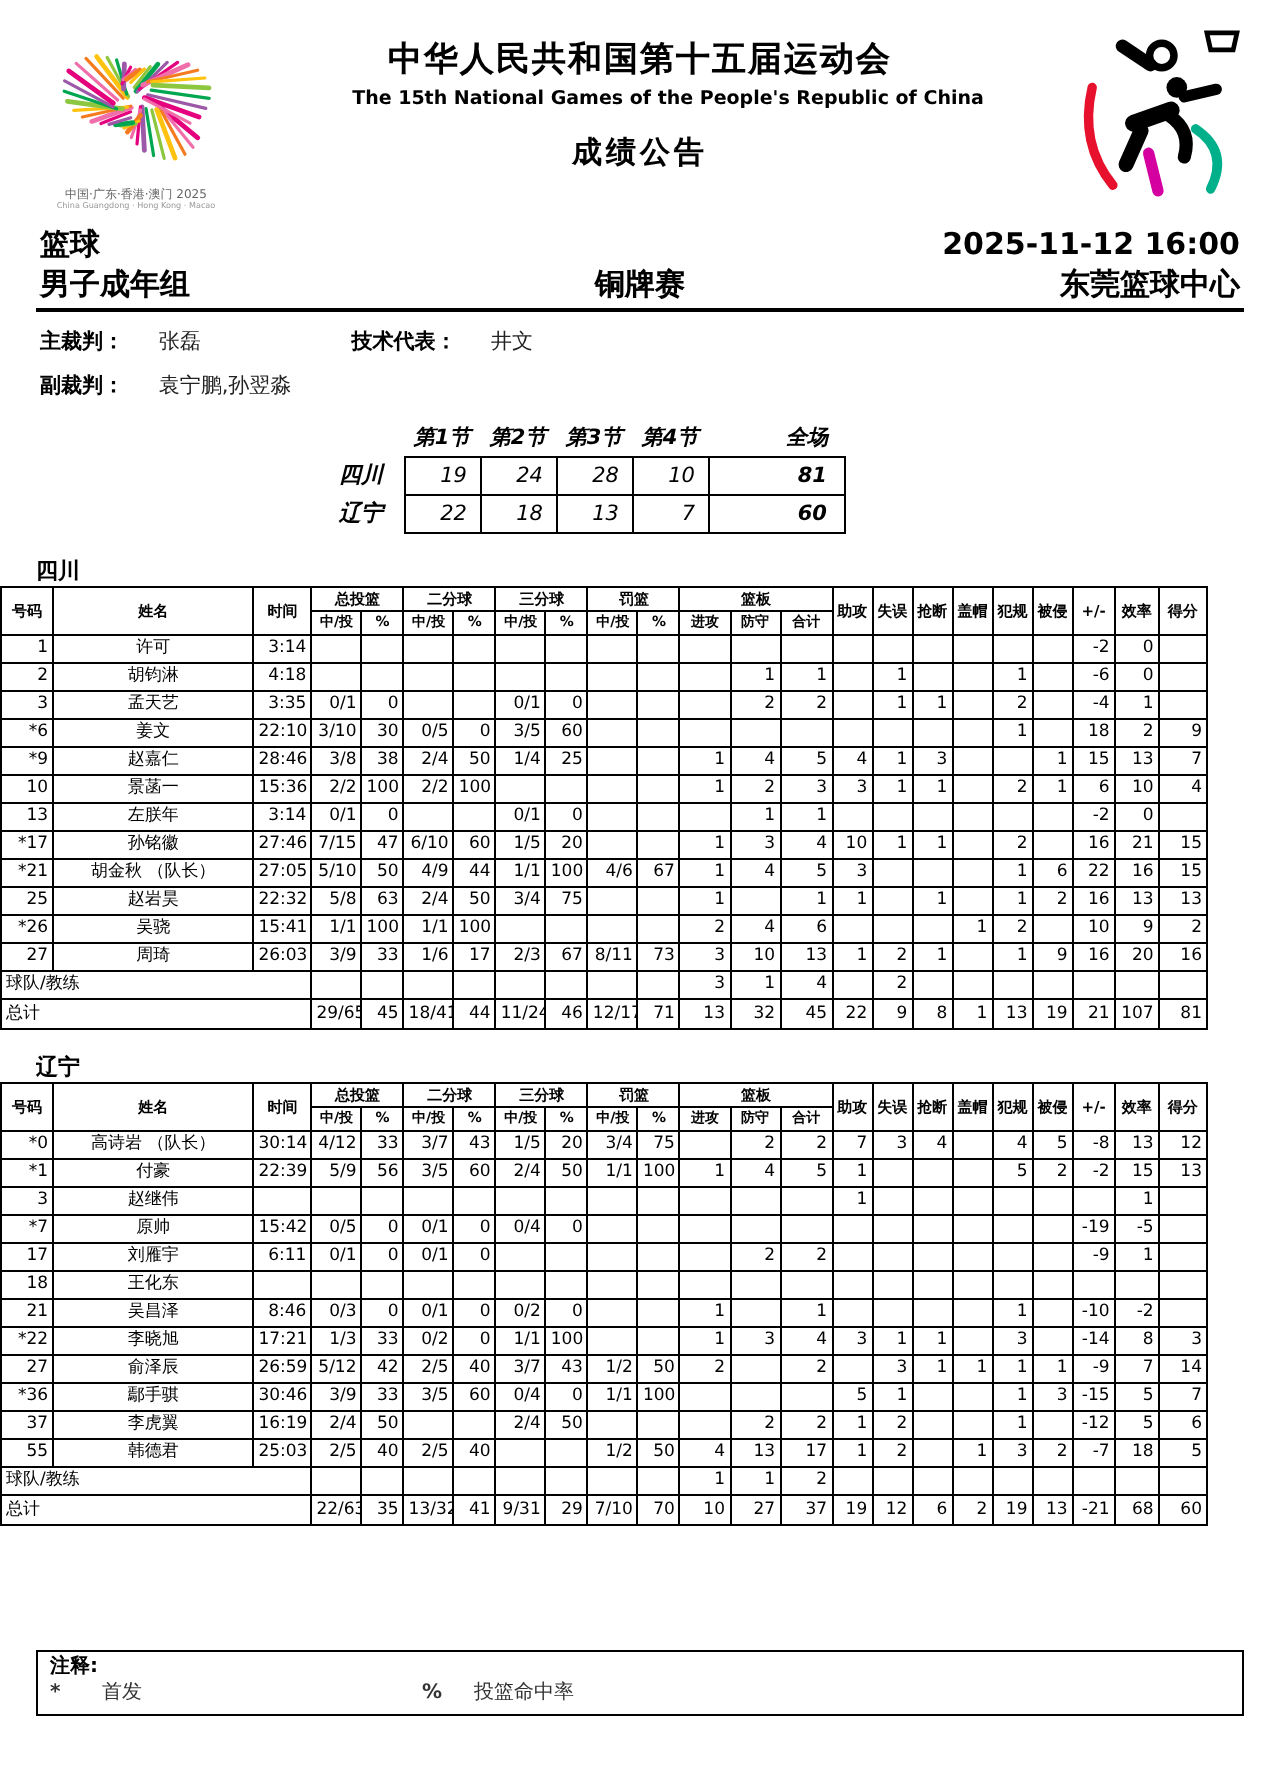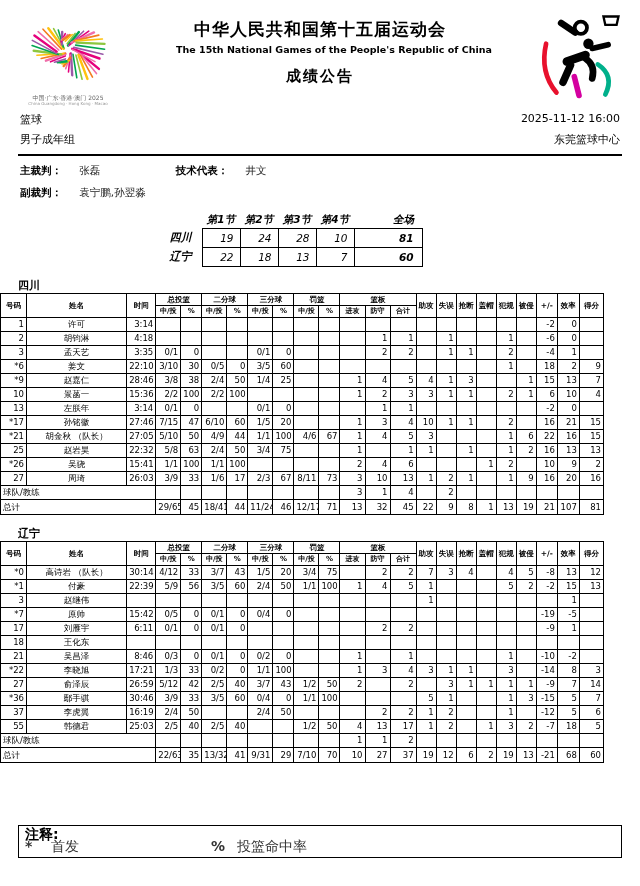--- a/index.html
+++ b/index.html
@@ -11,21 +11,21 @@
   .emblem{position:absolute;left:18px;top:10px;width:100px;text-align:center;}
   .emblem svg{display:block;margin:0 auto;}
   .emblem-cap1{font-size:6px;color:#666;line-height:7px;white-space:nowrap;}
   .emblem-cap2{font-size:4.5px;color:#999;line-height:6px;white-space:nowrap;transform:scale(.9);}
   .pictogram{position:absolute;right:14px;top:8px;width:94px;height:94px;}
   .titles{padding-top:18px;text-align:center;}
   .title-cn{font-size:17px;font-weight:bold;letter-spacing:1px;}
   .title-en{font-size:9.5px;font-weight:bold;margin-top:3px;padding-left:28px;}
   .report-title{font-size:15px;font-weight:bold;margin-top:12px;letter-spacing:2px;}
 
-  .info-row{display:flex;margin:0 20px;height:20px;font-weight:normal;font-size:11px;}
+  .info-row{display:flex;margin:0 20px;height:20px;align-items:center;font-weight:bold;font-size:15px;}
   .info-row > div{flex:1;}
   .i-left{text-align:left;}
   .i-center{text-align:center;}
   .i-right{text-align:right;}
   .rule{height:2px;background:#000;margin:2px 18px 0 18px;}
 
   .match-line{position:relative;margin-top:7px;height:17px;}
   .game-no{position:absolute;left:20px;top:0;font-weight:bold;font-size:11px;}
   .matchup{text-align:center;font-weight:bold;font-size:12px;}
   .matchup .sep{margin:0 14px;}
@@ -53,21 +53,21 @@
   table.stats{border-collapse:collapse;table-layout:fixed;width:604px;border:1.5px solid #000;}
   .stats th,.stats td{border:1px solid #000;padding:0 2px;overflow:hidden;white-space:nowrap;}
   .stats thead th{font-weight:bold;text-align:center;font-size:7.5px;height:11px;line-height:11px;}
   .stats thead .sub th{font-size:7px;}
   .stats td{font-size:8.5px;height:13px;line-height:13px;text-align:right;}
   .stats td.name{text-align:center;}
   .stats td.label-cell{text-align:left;font-size:8.5px;}
   .stats tr.total-row td{border-top:1.5px solid #000;height:14px;line-height:14px;}
 
   
-  .notes{margin:62px 18px 0 18px;border:1.5px solid #000;padding:2px 6px 4px 6px;font-size:14px;}
+  .notes{margin:62px 18px 0 18px;border:1.5px solid #000;padding:2px 6px 4px 6px;font-size:10px;}
   .notes-title{font-weight:bold;height:12px;line-height:12px;}
   .notes-row{display:flex;height:13px;line-height:13px;color:#333;}
   .notes-sym{width:26px;font-weight:bold;}
   .notes-txt{width:160px;}
 </style>
 </head>
 <body>
 
 <div class="page">
 
@@ -144,20 +144,21 @@
     </div>
   </div>
 
   <div class="info-row">
     <div class="i-left">篮球</div>
     <div class="i-center"></div>
     <div class="i-right">2025-11-12 16:00</div>
   </div>
   <div class="info-row">
     <div class="i-left">男子成年组</div>
+    <div class="i-center">铜牌赛</div>
     <div class="i-right">东莞篮球中心</div>
   </div>
   <div class="rule"></div>
 
 
   <div class="officials">
     <div class="off-line">
       <span class="off-label">主裁判：</span>
       <span class="off-value">张磊</span>
       <span class="off-label off-second">技术代表：</span>

